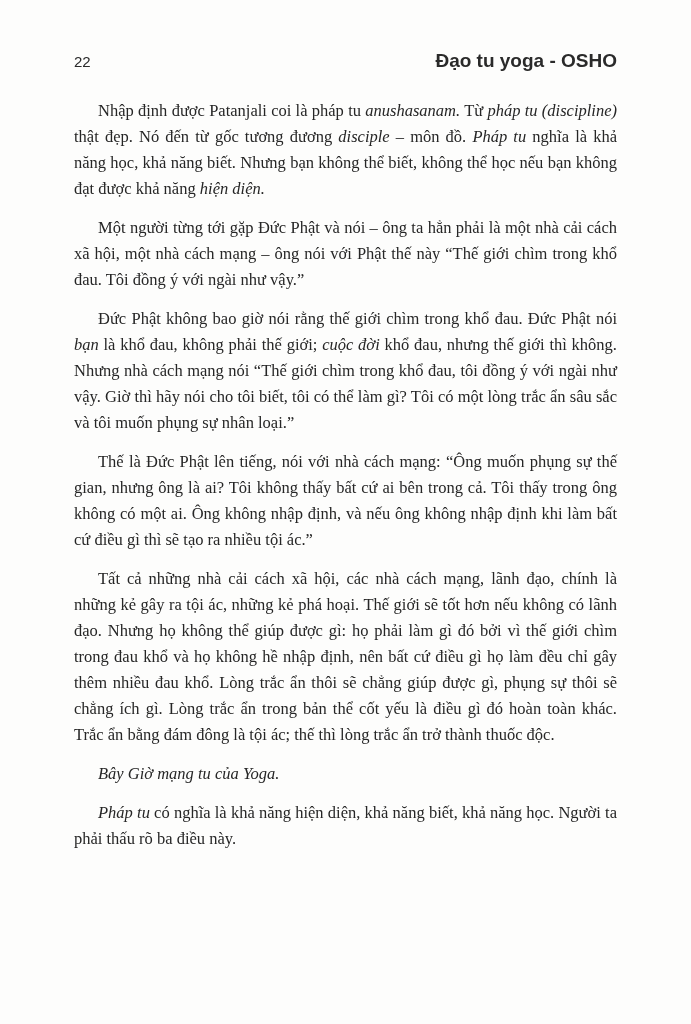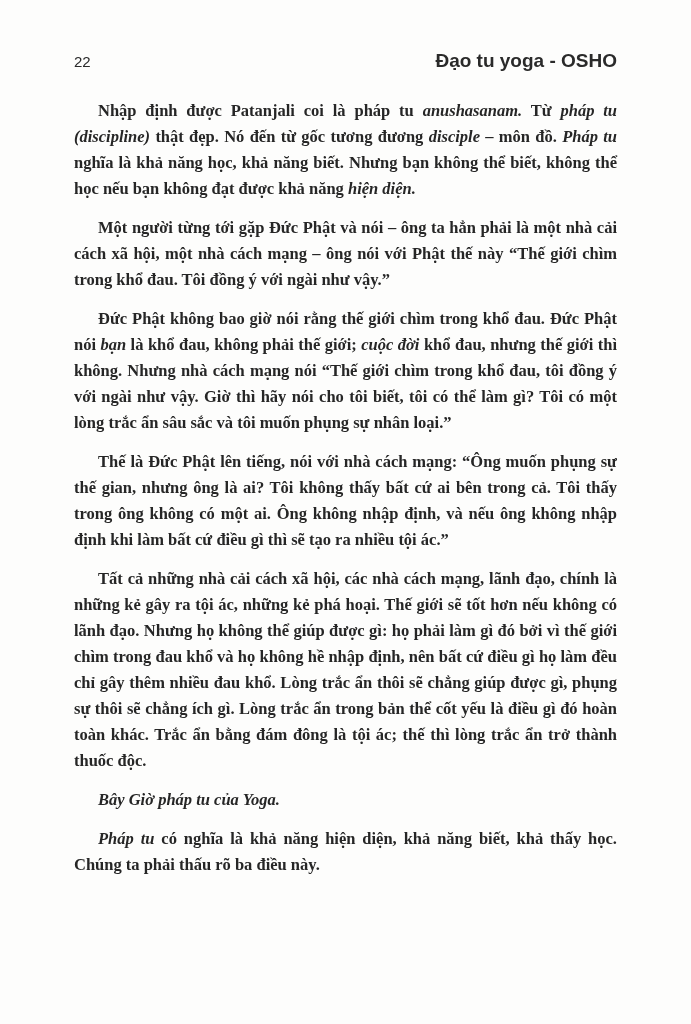--- a/index.html
+++ b/index.html
@@ -27,21 +27,21 @@
   }
   .page-number {
     font-size: 15px;
     color: #2a2a2a;
   }
   .running-title {
     font-size: 19px;
     font-weight: bold;
     color: #2a2a2a;
   }
-  .body-text { margin-top: 16px; font-weight: bold; }
+  .body-text { margin-top: 16px; }
   .para {
     margin: 0 0 13px 0;
     text-indent: 24px;
     text-align: justify;
     font-size: 16.5px;
     line-height: 26px;
     color: #262626;
   }
   .italic { font-style: italic; }
 </style>
@@ -52,16 +52,16 @@
   <div class="header">
     <span class="page-number">22</span>
     <span class="running-title">Đạo tu yoga - OSHO</span>
   </div>
   <div class="body-text">
       <p class="para"><span class="run">Nhập định được Patanjali coi là pháp tu </span><span class="run italic">anushasanam.</span><span class="run"> Từ </span><span class="run italic">pháp tu (discipline)</span><span class="run"> thật đẹp. Nó đến từ gốc tương đương </span><span class="run italic">disciple</span><span class="run"> – môn đồ. </span><span class="run italic">Pháp tu</span><span class="run"> nghĩa là khả năng học, khả năng biết. Nhưng bạn không thể biết, không thể học nếu bạn không đạt được khả năng </span><span class="run italic">hiện diện.</span></p>
       <p class="para"><span class="run">Một người từng tới gặp Đức Phật và nói – ông ta hẳn phải là một nhà cải cách xã hội, một nhà cách mạng – ông nói với Phật thế này “Thế giới chìm trong khổ đau. Tôi đồng ý với ngài như vậy.”</span></p>
       <p class="para"><span class="run">Đức Phật không bao giờ nói rằng thế giới chìm trong khổ đau. Đức Phật nói </span><span class="run italic">bạn</span><span class="run"> là khổ đau, không phải thế giới; </span><span class="run italic">cuộc đời</span><span class="run"> khổ đau, nhưng thế giới thì không. Nhưng nhà cách mạng nói “Thế giới chìm trong khổ đau, tôi đồng ý với ngài như vậy. Giờ thì hãy nói cho tôi biết, tôi có thể làm gì? Tôi có một lòng trắc ẩn sâu sắc và tôi muốn phụng sự nhân loại.”</span></p>
       <p class="para"><span class="run">Thế là Đức Phật lên tiếng, nói với nhà cách mạng: “Ông muốn phụng sự thế gian, nhưng ông là ai? Tôi không thấy bất cứ ai bên trong cả. Tôi thấy trong ông không có một ai. Ông không nhập định, và nếu ông không nhập định khi làm bất cứ điều gì thì sẽ tạo ra nhiều tội ác.”</span></p>
       <p class="para"><span class="run">Tất cả những nhà cải cách xã hội, các nhà cách mạng, lãnh đạo, chính là những kẻ gây ra tội ác, những kẻ phá hoại. Thế giới sẽ tốt hơn nếu không có lãnh đạo. Nhưng họ không thể giúp được gì: họ phải làm gì đó bởi vì thế giới chìm trong đau khổ và họ không hề nhập định, nên bất cứ điều gì họ làm đều chỉ gây thêm nhiều đau khổ. Lòng trắc ẩn thôi sẽ chẳng giúp được gì, phụng sự thôi sẽ chẳng ích gì. Lòng trắc ẩn trong bản thể cốt yếu là điều gì đó hoàn toàn khác. Trắc ẩn bằng đám đông là tội ác; thế thì lòng trắc ẩn trở thành thuốc độc.</span></p>
-      <p class="para"><span class="run italic">Bây Giờ pháp tu của Yoga.</span></p>
-      <p class="para"><span class="run italic">Pháp tu</span><span class="run"> có nghĩa là khả năng hiện diện, khả năng biết, khả thấy học. Chúng ta phải thấu rõ ba điều này.</span></p>
+      <p class="para"><span class="run italic">Bây Giờ mạng tu của Yoga.</span></p>
+      <p class="para"><span class="run italic">Pháp tu</span><span class="run"> có nghĩa là khả năng hiện diện, khả năng biết, khả năng học. Người ta phải thấu rõ ba điều này.</span></p>
     </div>
 </div>
 
 </body></html>

